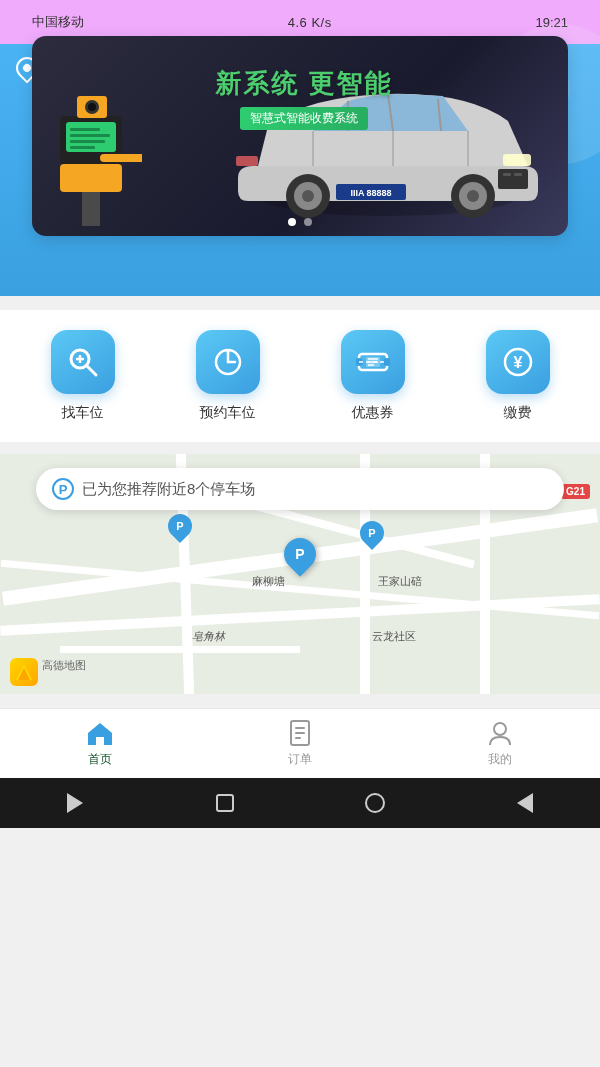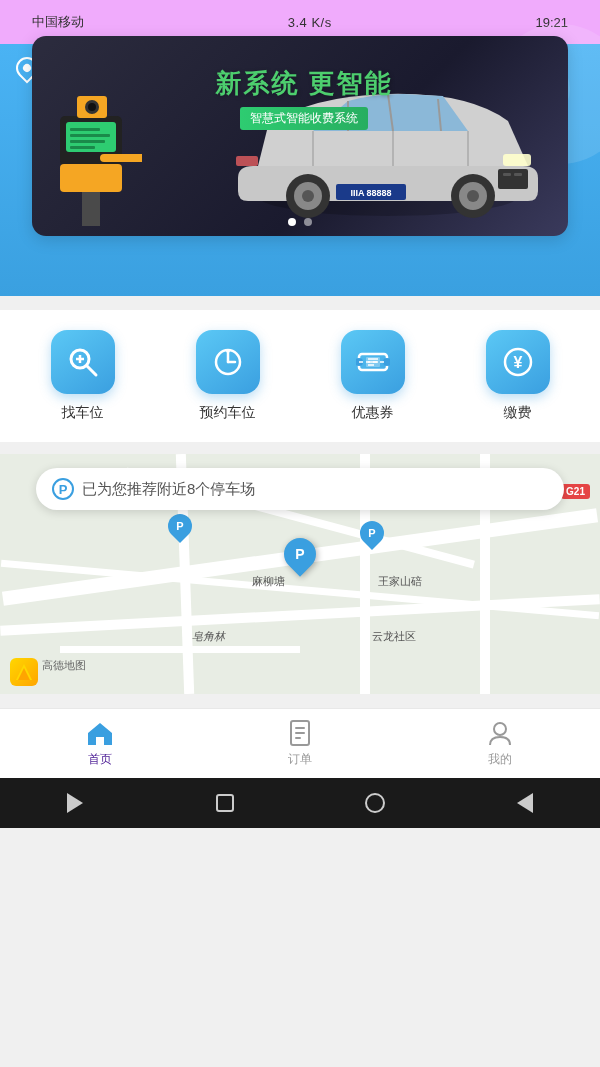--- a/index.html
+++ b/index.html
@@ -341,21 +341,21 @@
       height: 28px;
       display: flex;
       align-items: center;
       justify-content: center;
     }
     .nav-label {
       font-size: 12px;
       color: #999;
     }
     .nav-item.active .nav-label {
-      color: #4c1d95;
+      color: #14532d;
     }
     .nav-item.active .nav-icon svg {
       fill: #3a9fe0;
     }
 
     
     .sys-nav {
       width: 100%;
       height: 50px;
       background: #1a1a1a;
@@ -395,21 +395,21 @@
       border-top: 10px solid transparent;
       border-bottom: 10px solid transparent;
       border-left: 16px solid #ccc;
     }
   </style>
 </head>
 <body>
 
 <div class="status-bar">
   <span class="status-left">中国移动</span>
-  <span class="status-center">3.4 K/s</span>
+  <span class="status-center">4.6 K/s</span>
   <span class="status-right">19:21</span>
 </div>
 
 <div class="header">
   <div class="header-deco"></div>
   <div class="header-deco2">d</div>
   <div class="header-location">
     <div class="location-icon"></div>
     <span>物联东街</span>
   </div>

